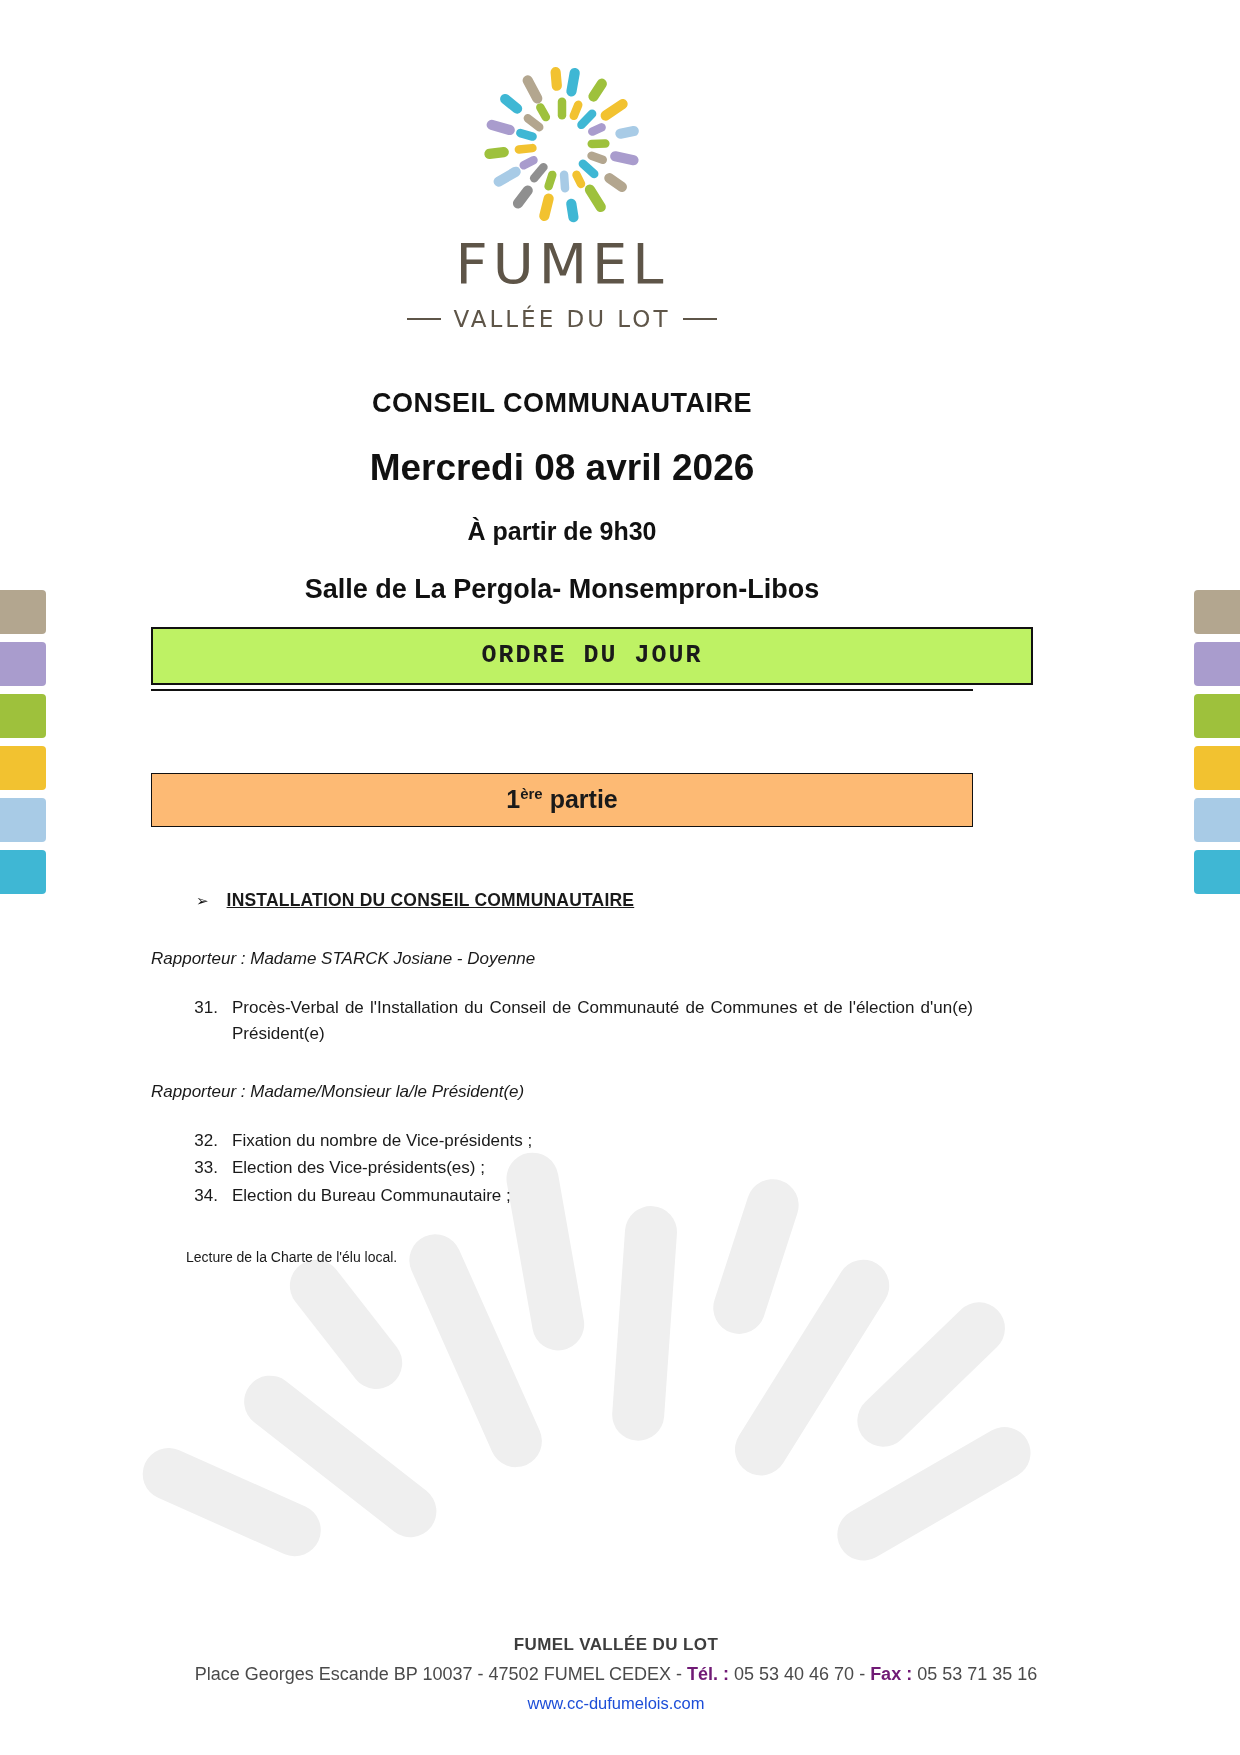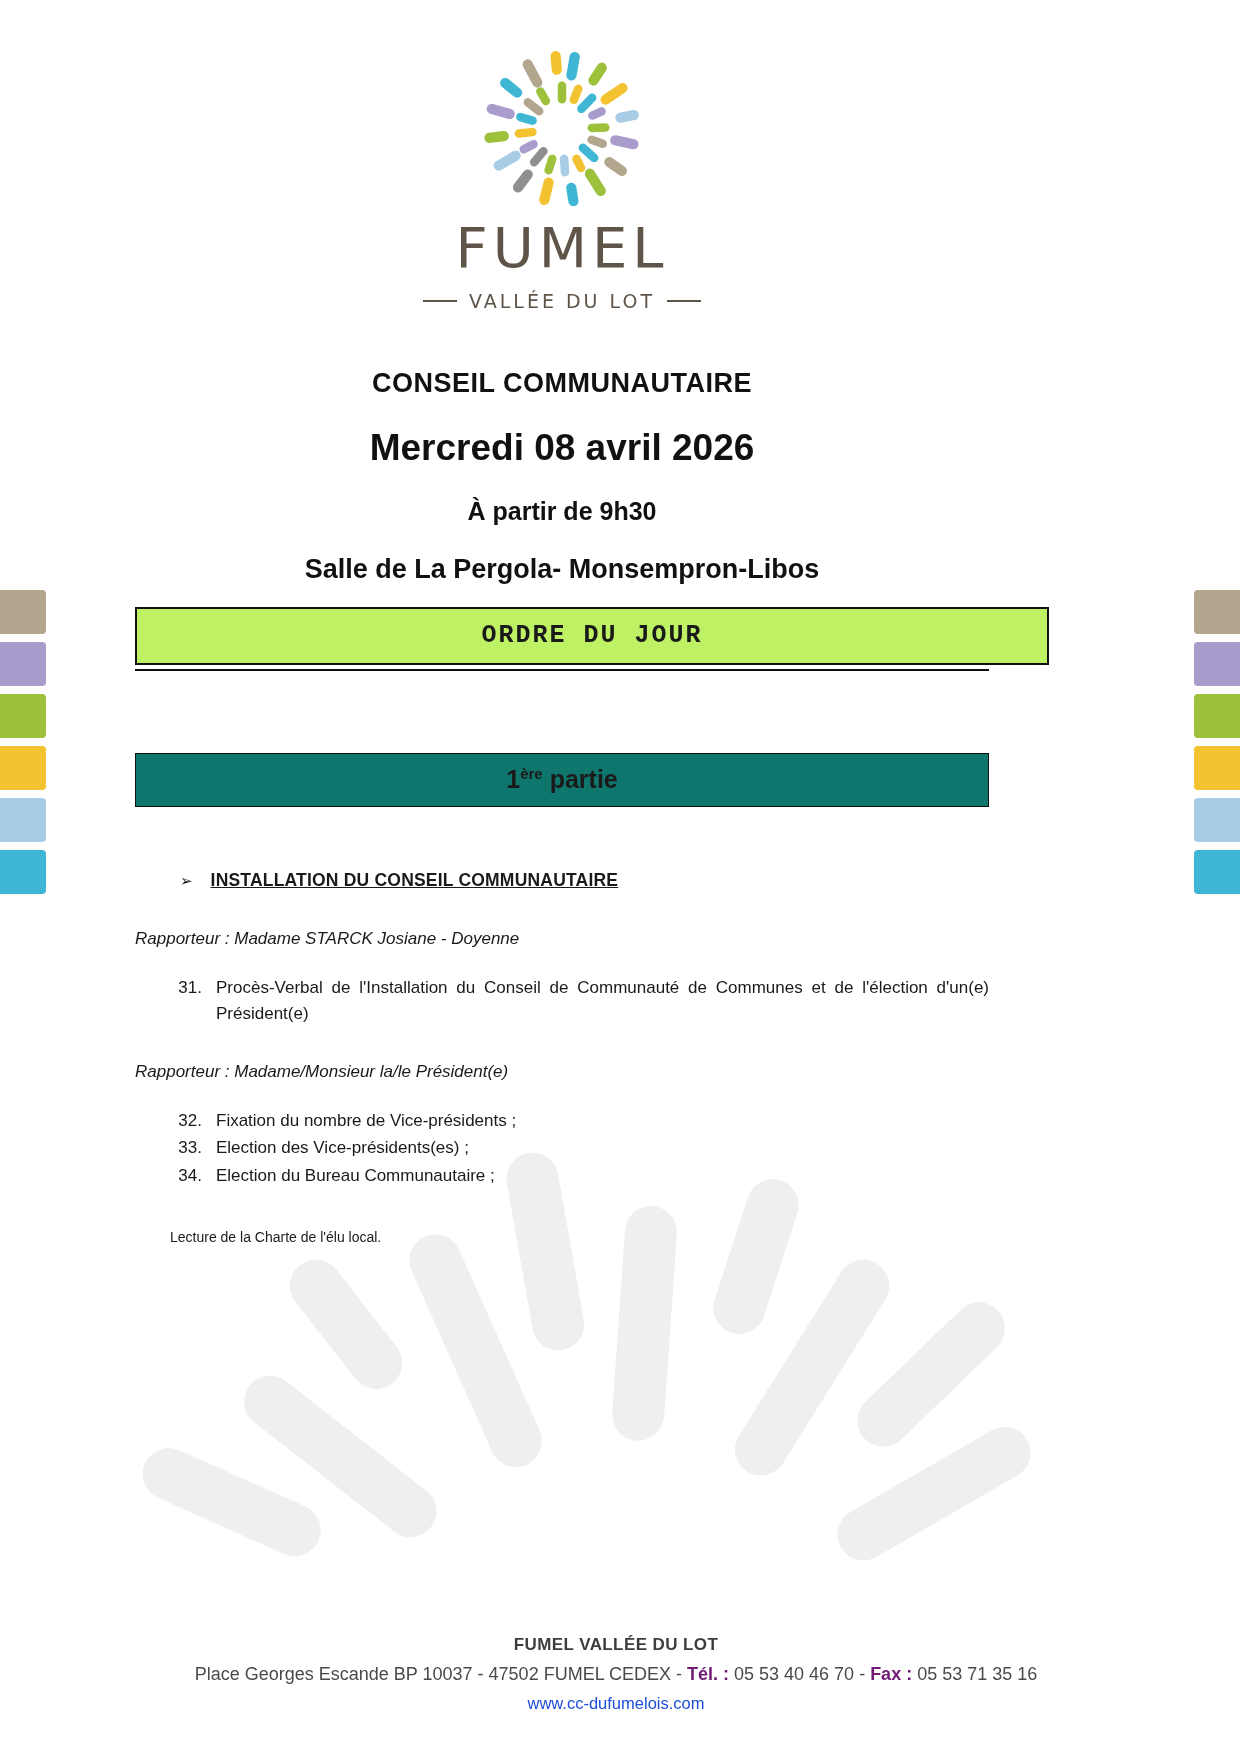--- a/index.html
+++ b/index.html
@@ -44,21 +44,21 @@
     opacity: 1;
     pointer-events: none;
     z-index: 0;
   }
 
   
   .page {
     position: relative;
     z-index: 2;
     width: 1124px;
-    padding: 0;
+    padding: 16px;
   }
 
   
   .logo-block {
     text-align: center;
     padding-top: 44px;
   }
   .logo-mark {
     width: 170px;
     height: 170px;
@@ -69,21 +69,21 @@
     font-family: "DejaVu Sans", sans-serif;
     font-size: 56px;
     letter-spacing: 5px;
     font-weight: 400;
     color: #5e5548;
     line-height: 1;
   }
   .logo-sub {
     margin-top: 14px;
     font-family: "DejaVu Sans", sans-serif;
-    font-size: 19px;
+    font-size: 23px;
     letter-spacing: 3px;
     color: #5e5548;
     display: flex;
     align-items: center;
     justify-content: center;
     gap: 12px;
   }
   .logo-sub .rule {
     display: inline-block;
     width: 34px;
@@ -122,21 +122,21 @@
     margin: 4px 135px 0 135px;
     border-bottom: 2px solid #111;
   }
   .part-box {
     margin: 82px 135px 0 135px;
     border: 1px solid #111;
     text-align: center;
     padding: 11px 0 12px 0;
     font-size: 25px;
     font-weight: bold;
-    background: #0f766e;
+    background: #fdba74;
   }
   .part-box sup { font-size: 15px; }
 
   
   .content {
     margin: 60px 135px 0 135px;
     font-size: 17px;
     line-height: 1.55;
   }
   .bullet-line {

